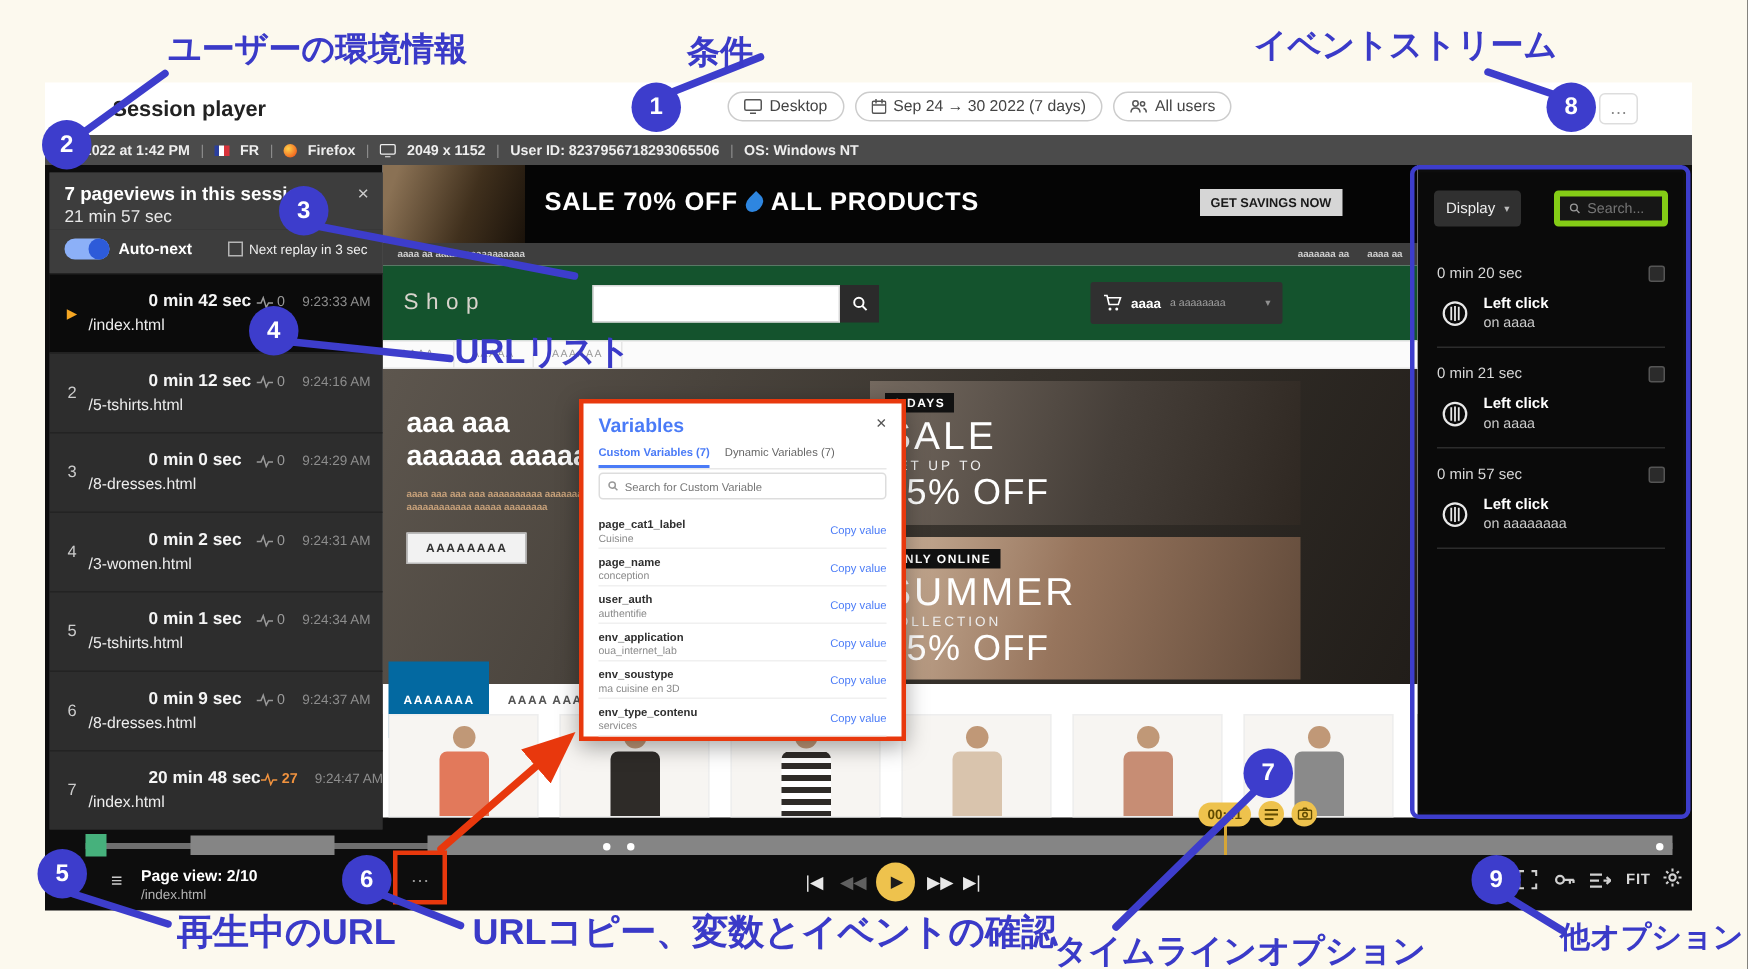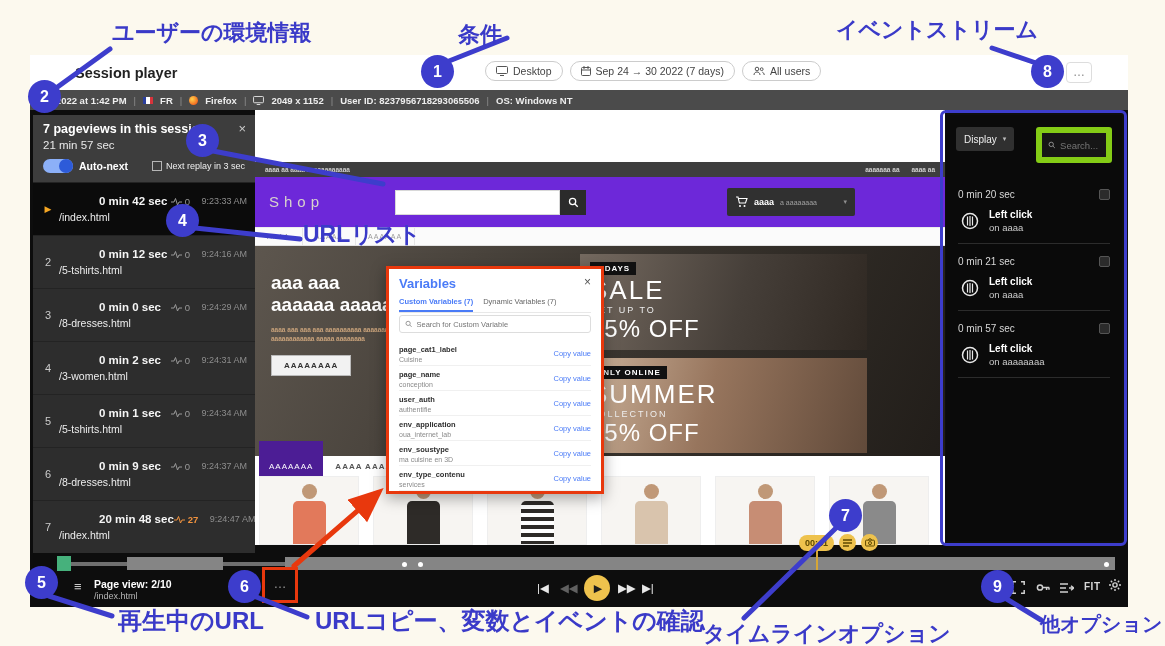--- a/index.html
+++ b/index.html
@@ -48,21 +48,21 @@
 
   
   .site { left:255px; top:110px; width:690px; height:435px; background:#fff; overflow:hidden; z-index:1; }
   .sb { position:absolute; left:0; top:0; width:100%; height:52px; background:#050505; }
   .sb-model { position:absolute; left:0; top:0; width:95px; height:52px; background:linear-gradient(110deg,#8a7154 10%,#40301d 60%,#1a120a); }
   .sb-text { position:absolute; left:108px; top:15px; font-size:17px; font-weight:bold; color:#fff; letter-spacing:.5px; white-space:nowrap; display:flex; align-items:center; gap:6px; }
   .drop { width:10px; height:13px; background:#2e86e0; border-radius:0 50% 50% 50%; transform:rotate(45deg); display:inline-block; }
   .sb-cta { position:absolute; left:545px; top:16px; background:#d6d6d6; color:#1a1a1a; font-size:8.5px; font-weight:bold; padding:4px 7px; }
   .snav { position:absolute; left:0; top:52px; width:100%; height:15px; background:#3e3e3e; display:flex; align-items:center; justify-content:space-between; padding:0 10px; font-size:6.5px; color:#cfcfcf; font-weight:bold; }
   .snav-right { display:flex; gap:12px; }
-  .shead { position:absolute; left:0; top:67px; width:100%; height:50px; background:#6d28d9; }
+  .shead { position:absolute; left:0; top:67px; width:100%; height:50px; background:#14532d; }
   .slogo { position:absolute; left:14px; top:16px; font-size:15px; color:#d8d3cc; letter-spacing:5px; }
   .ssearch { position:absolute; left:140px; top:13px; display:flex; }
   .ssearch input { width:165px; height:25px; border:1px solid #d8d8d8; font-size:8px; padding:0 6px; color:#555; }
   .sbtn { width:26px; height:25px; background:#2b2b2b; color:#fff; display:flex; align-items:center; justify-content:center; }
   .scart { position:absolute; left:472px; top:11px; width:128px; height:28px; background:#303030; border-radius:2px; display:flex; align-items:center; padding:0 8px; gap:6px; color:#fff; }
   .cart-label { font-size:9px; font-weight:bold; }
   .cart-sub { font-size:7px; color:#a0a0a0; }
   .cart-caret { margin-left:auto; font-size:7px; color:#909090; }
   .smenu { position:absolute; left:0; top:117px; width:100%; height:19px; background:#fbfbfb; border-top:1px solid #ececec; border-bottom:1px solid #e3e3e3; display:flex; }
   .smenu-item { padding:0 12px; border-right:1px solid #e6e6e6; font-size:7px; color:#9a9a9a; letter-spacing:1px; line-height:17px; }
@@ -72,21 +72,21 @@
   .hp { width:185px; font-size:6.5px; color:#c7a17a; margin-top:9px; line-height:1.5; font-weight:bold; }
   .hero-btn { margin-top:11px; display:inline-block; background:#f2f2f2; border:1px solid #bbb; font-size:8px; font-weight:bold; color:#333; padding:5px 12px; letter-spacing:1px; }
   .promo { position:absolute; left:325px; width:287px; }
   .promo1 { top:8px; height:96px; background:linear-gradient(105deg,#756a60,#463f39 55%,#2f2822); }
   .promo2 { top:112px; height:95px; background:linear-gradient(105deg,#cdb49c,#97755d 45%,#614a3a); }
   .ptag { position:absolute; left:10px; top:8px; background:#111; color:#fff; font-size:8px; font-weight:bold; padding:2px 6px; letter-spacing:1px; }
   .pl1 { position:absolute; left:10px; top:21px; font-size:26px; color:#fff; letter-spacing:2px; }
   .pl2 { position:absolute; left:10px; top:51px; font-size:9px; color:#eee; letter-spacing:2px; }
   .pl3 { position:absolute; left:10px; top:61px; font-size:24px; color:#fff; letter-spacing:1px; }
   .ptabs { position:absolute; left:0; top:346px; width:100%; height:20px; background:#fff; display:flex; align-items:center; gap:12px; padding-left:4px; }
-  .ptab-active { background:#4c1d95; color:#fff; font-size:8px; font-weight:normal; padding:21px 10px; letter-spacing:1px; }
+  .ptab-active { background:#0369a1; color:#fff; font-size:8px; font-weight:bold; padding:21px 10px; letter-spacing:1px; }
   .ptab { font-size:8px; font-weight:bold; color:#555; letter-spacing:1px; }
   .products { position:absolute; left:0; top:366px; width:100%; height:69px; display:flex; gap:14px; padding:0 4px; }
   .pcard { width:100px; height:69px; background:#f7f5f2; border:1px solid #eee; position:relative; overflow:hidden; }
   .pcard .head { position:absolute; left:42px; top:7px; width:15px; height:15px; border-radius:50%; background:#c09877; }
   .pcard .torso { position:absolute; left:33px; top:24px; width:33px; height:45px; border-radius:5px 5px 0 0; }
   .pcard:nth-child(1) .torso { background:#e2795b; }
   .pcard:nth-child(2) .torso { background:#2e2b28; }
   .pcard:nth-child(3) .torso { background:repeating-linear-gradient(180deg,#2e2b28 0 4px,#fff 4px 8px); }
   .pcard:nth-child(4) .torso { background:#d9c4ad; }
   .pcard:nth-child(5) .torso { background:#c78d74; }
@@ -106,21 +106,21 @@
   .vname { font-size:7.5px; font-weight:bold; color:#2e2e2e; }
   .vval { font-size:7px; color:#8a8a8a; margin-top:2px; }
   .vcopy { font-size:7.5px; color:#4a7bf7; }
 
   
   .ep { left:946px; top:115px; width:176px; height:426px; background:#0a0a0a; z-index:6; }
   .ep-outline { left:940px; top:110px; width:187px; height:436px; border:3px solid #3d3dcc; border-radius:6px; z-index:30; pointer-events:none; }
   .ep-controls { display:flex; gap:22px; margin:12px 10px 0; }
   .display-btn { height:24px; padding:0 8px; background:#303030; border-radius:3px; font-size:10px; color:#eee; display:flex; align-items:center; gap:6px; }
   .display-btn .car { font-size:7px; color:#bbb; }
-  .ep-search { flex:1; height:24px; background:#161616; border:6px solid #84cc16; border-radius:3px; display:flex; align-items:center; padding:12px 6px; gap:4px; color:#999; }
+  .ep-search { flex:1; height:24px; background:#161616; border:4px solid #84cc16; border-radius:3px; display:flex; align-items:center; padding:0 6px; gap:4px; color:#999; }
   .ep-search input { background:transparent; border:none; outline:none; color:#ccc; font-size:9.5px; width:100%; }
   .event { margin:0 12px; padding:12px 0 10px; border-bottom:1px solid #2c2c2c; }
   .ev-head { display:flex; justify-content:space-between; align-items:center; }
   .ev-time { font-size:10px; color:#d8d8d8; }
   .ev-chk { width:11px; height:11px; background:#2b2b2b; border:1px solid #555; border-radius:2px; }
   .ev-body { display:flex; gap:9px; margin-top:9px; align-items:center; padding-left:2px; color:#e8e8e8; }
   .ev-action { font-size:10px; font-weight:bold; color:#fff; }
   .ev-target { font-size:9.5px; color:#ccc; margin-top:2px; }
 
   
@@ -198,20 +198,29 @@
         <path d="M4 9.5h4" stroke="currentColor"></path>
       </svg>
     <span>2049 x 1152</span>
     <span class="sep">|</span>
     <span>User ID: 8237956718293065506</span>
     <span class="sep">|</span>
     <span>OS: Windows NT</span>
   </div>
 
   <div class="abs site">
+    <div class="sb">
+      <div class="sb-model"></div>
+      <div class="sb-text">
+        <span>SALE 70% OFF</span>
+        <span class="drop"></span>
+        <span>ALL PRODUCTS</span>
+      </div>
+      <div class="sb-cta">GET SAVINGS NOW</div>
+    </div>
     <div class="snav">
       <span>aaaa aa aaaa aaaaaaaaaaaa</span>
       <span class="snav-right">
         <span>aaaaaaa aa</span>
         <span>aaaa aa</span>
       </span>
     </div>
     <div class="shead">
       <div class="slogo">Shop</div>
       <div class="ssearch">

